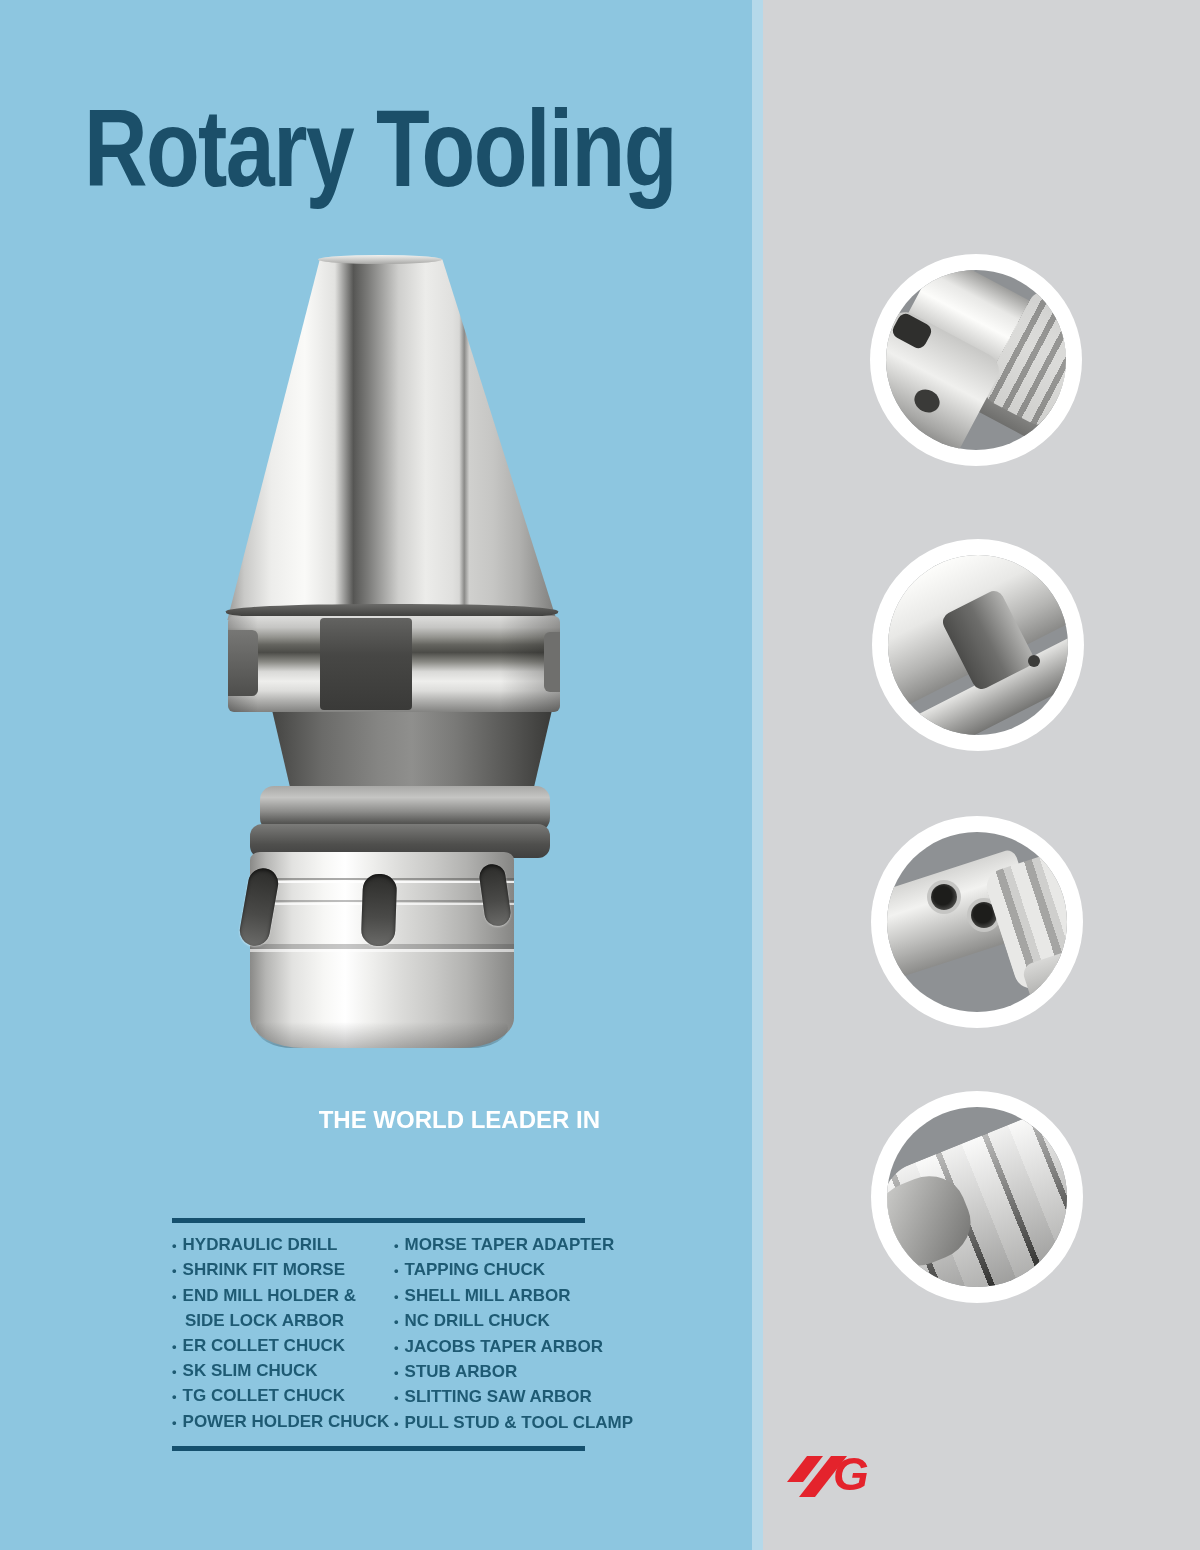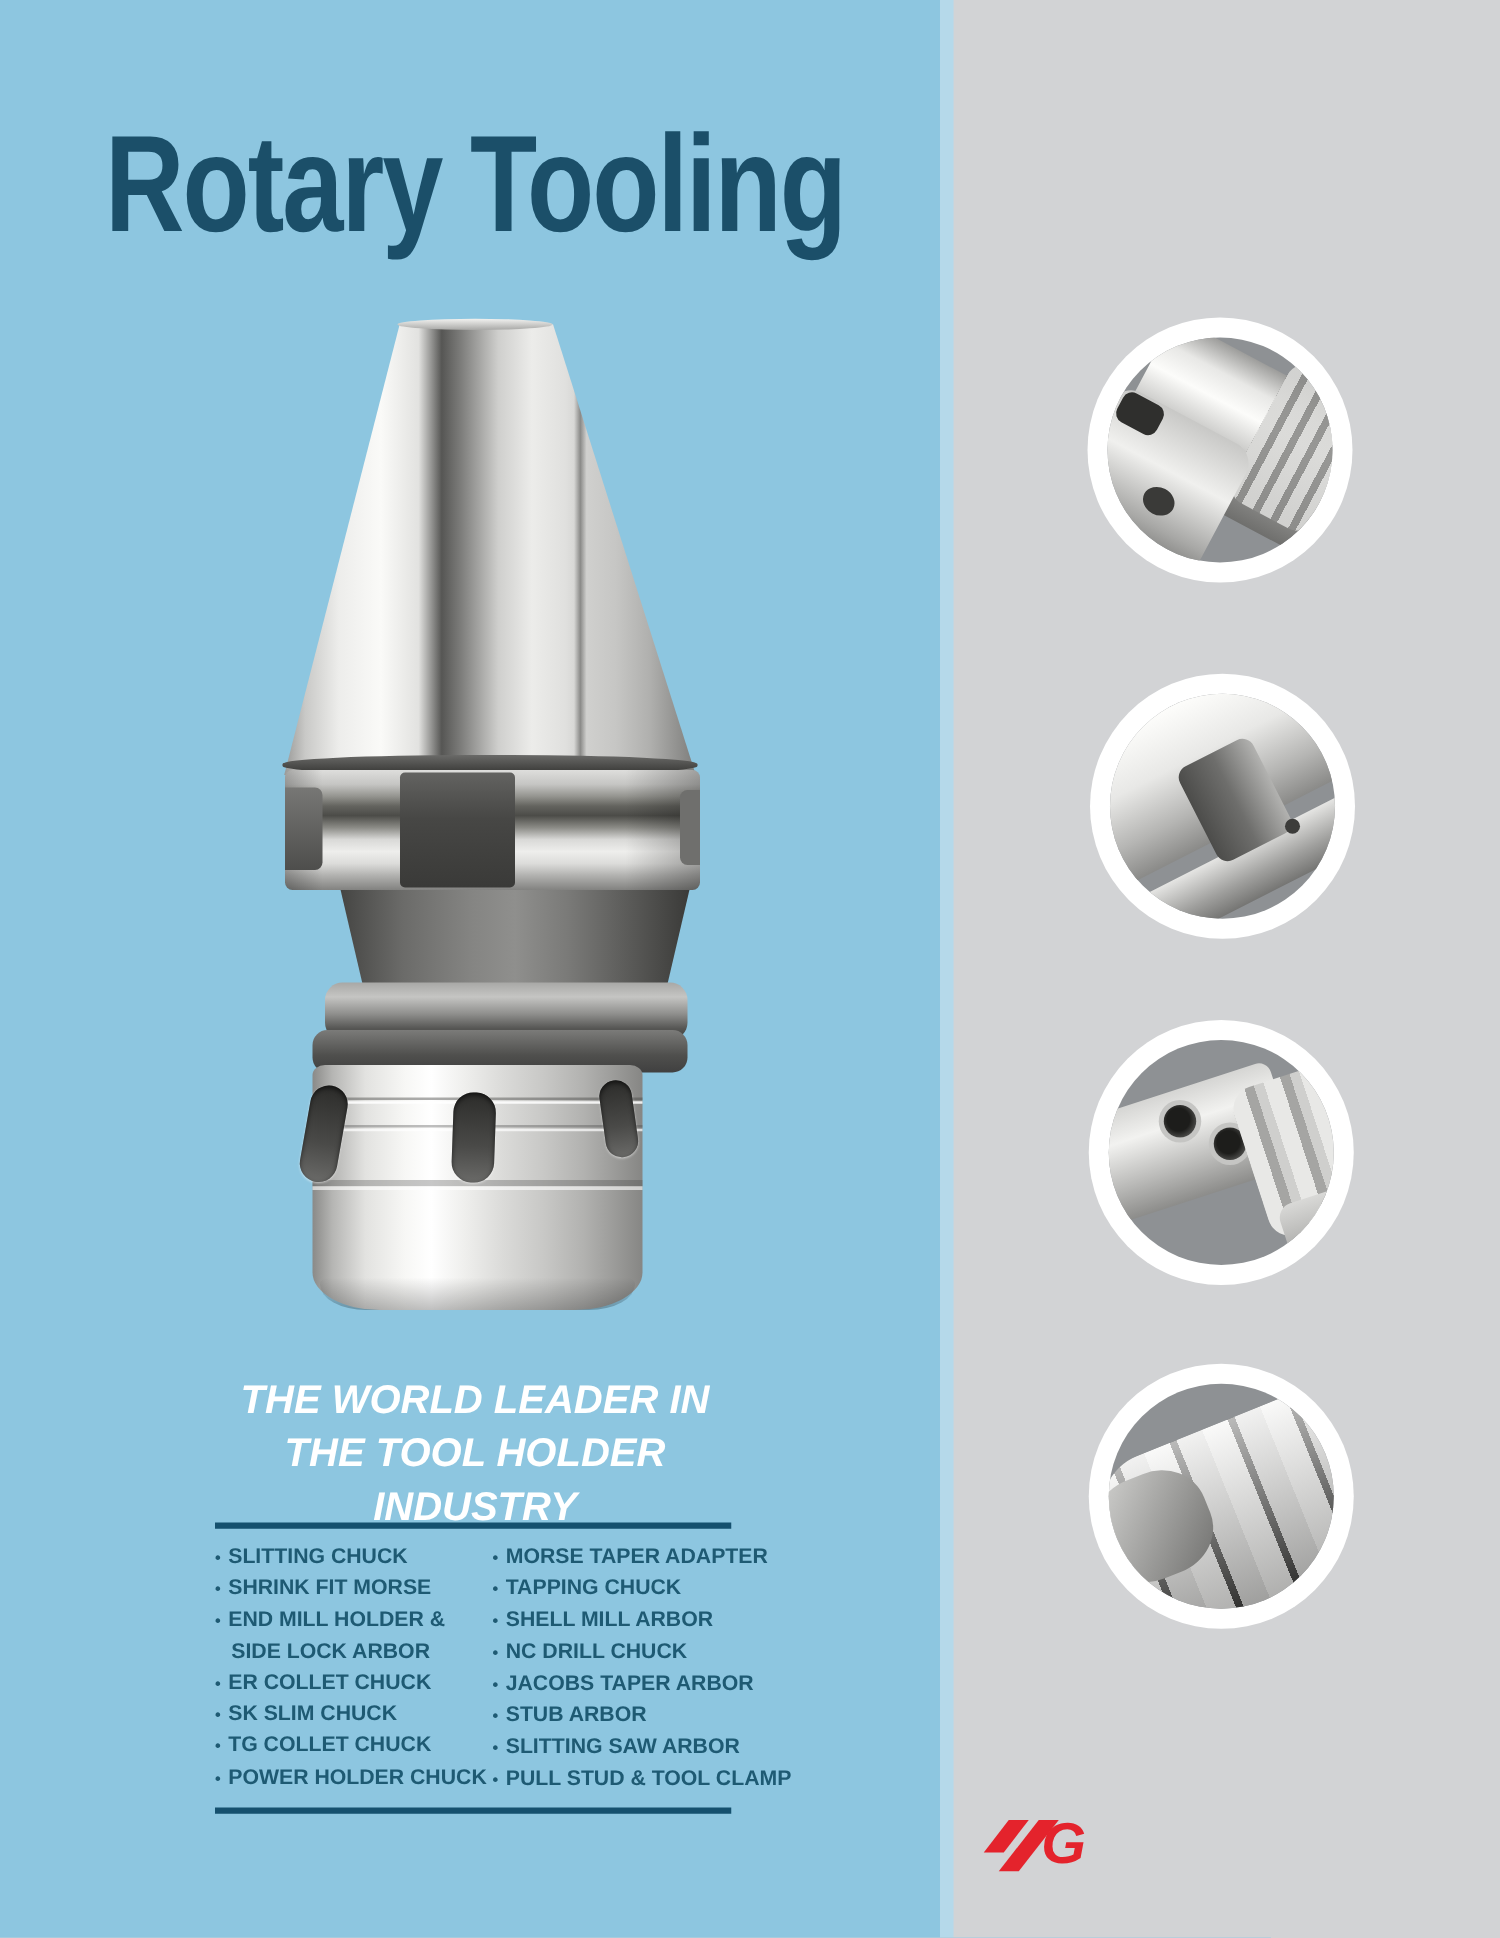--- a/index.html
+++ b/index.html
@@ -72,22 +72,22 @@
   .nut .slot{background:linear-gradient(180deg,#2c2c2a,#4a4a48 60%,#6a6a68);
     border-radius:16px;box-shadow:inset 0 2px 4px rgba(0,0,0,.6),0 1px 2px rgba(255,255,255,.5);}
   .nut .slot-l{left:-6px;top:16px;width:30px;height:78px;transform:rotate(10deg);}
   .nut .slot-c{left:112px;top:22px;width:34px;height:72px;transform:rotate(2deg);}
   .nut .slot-r{left:232px;top:12px;width:26px;height:62px;transform:rotate(-8deg);}
   .nut .bottom-shade{left:6px;right:6px;bottom:0;height:26px;border-radius:inherit;
     background:linear-gradient(180deg,rgba(0,0,0,0),rgba(0,0,0,.25));}
 
   
   .tagline{
-    position:absolute;left:160px;top:1098px;width:440px;text-align:center;
-    color:#ffffff;font-weight:bold;font-style:italic;font-size:32px;line-height:43px;
+    position:absolute;left:160px;top:1098px;width:440px;text-align:right;
+    color:#ffffff;font-weight:bold;font-size:24px;line-height:43px;
     letter-spacing:0px;
   }
 
   
   .list-wrap{position:absolute;left:172px;top:1218px;width:413px;}
   .rule{height:5px;background:#15506e;}
   .list-cols{display:flex;padding:10px 0;}
   .col-left{flex:0 0 222px;}
   .col-right{flex:1;}
   .list-item{display:flex;align-items:baseline;font-size:17px;font-weight:bold;
@@ -175,30 +175,29 @@
     <div class="line l6"></div>
     <div class="slot slot-l"></div>
     <div class="slot slot-c"></div>
     <div class="slot slot-r"></div>
     <div class="bottom-shade"></div>
   </div>
 </div>
 
 <div class="tagline">
   <div>THE WORLD LEADER IN</div>
-  <div>THE TOOL HOLDER INDUSTRY</div>
 </div>
 
 <div class="list-wrap">
   <div class="rule"></div>
   <div class="list-cols">
     <div class="col-left">
         <div class="list-item">
           <span class="bullet">•</span>
-          <span>SLITTING CHUCK</span>
+          <span>HYDRAULIC DRILL</span>
         </div>
         <div class="list-item">
           <span class="bullet">•</span>
           <span>SHRINK FIT MORSE</span>
         </div>
         <div class="list-item">
           <span class="bullet">•</span>
           <span>END MILL HOLDER &amp;</span>
         </div>
         <div class="list-item continuation">

